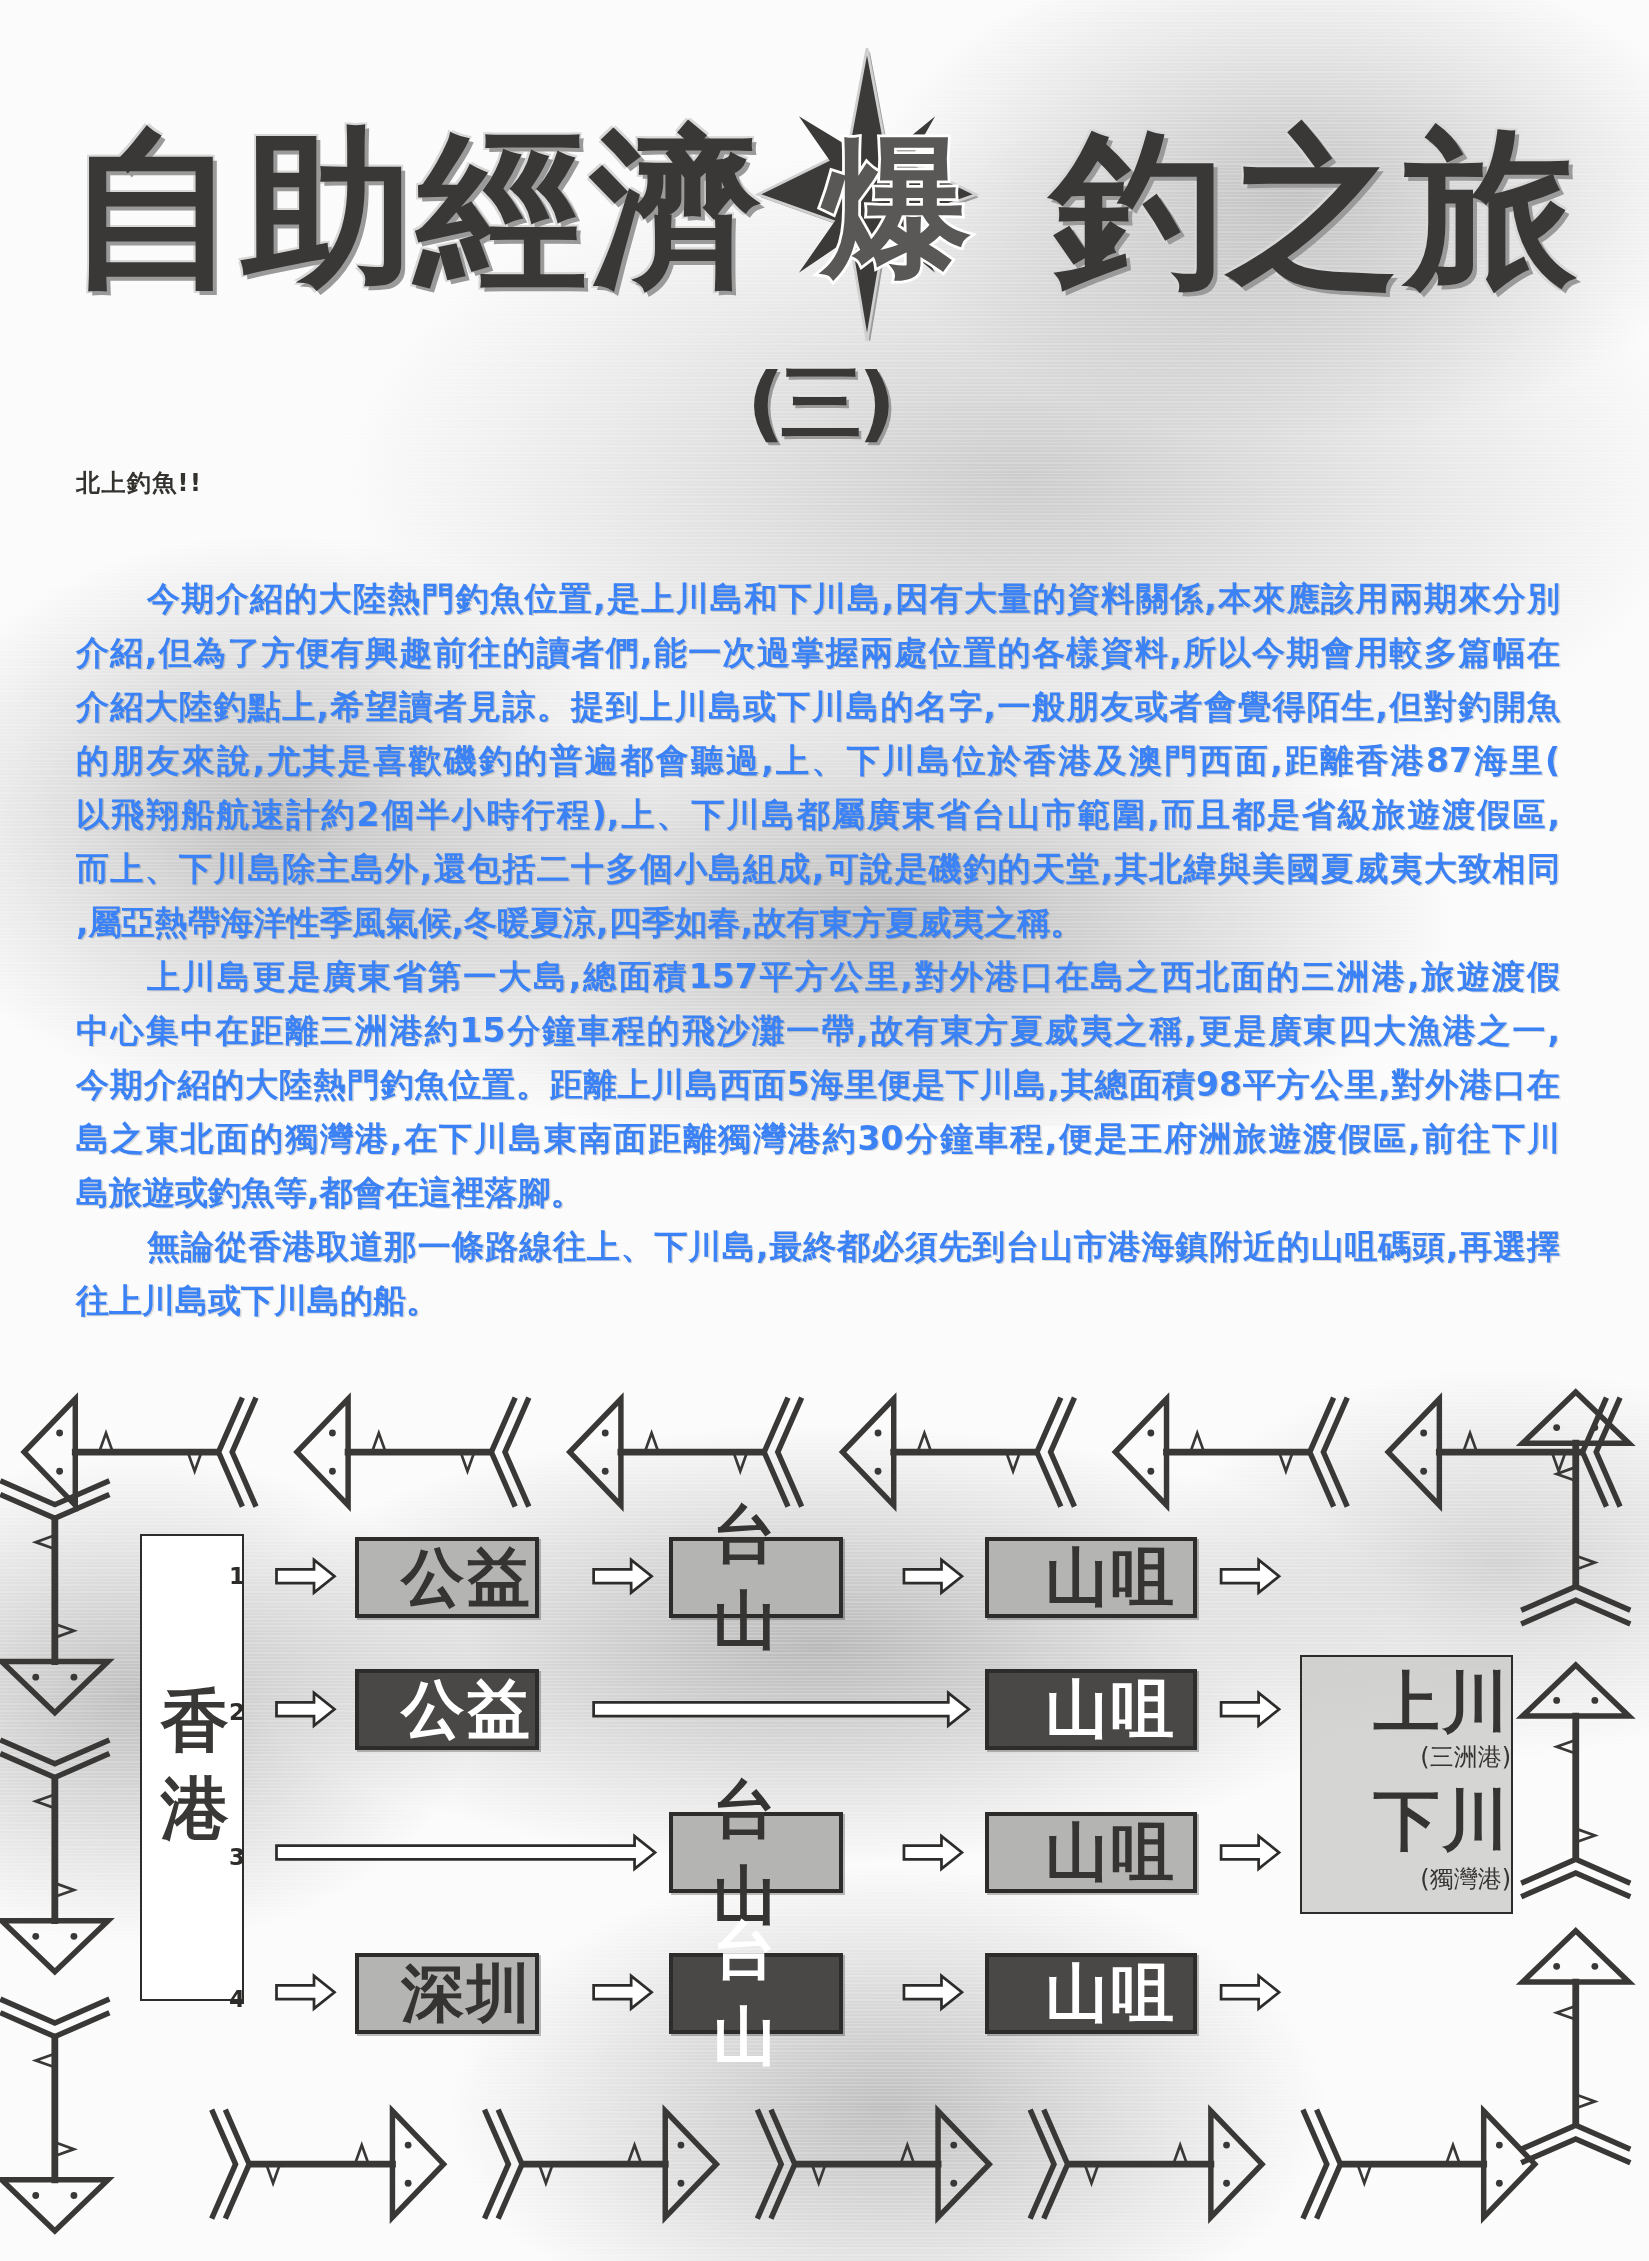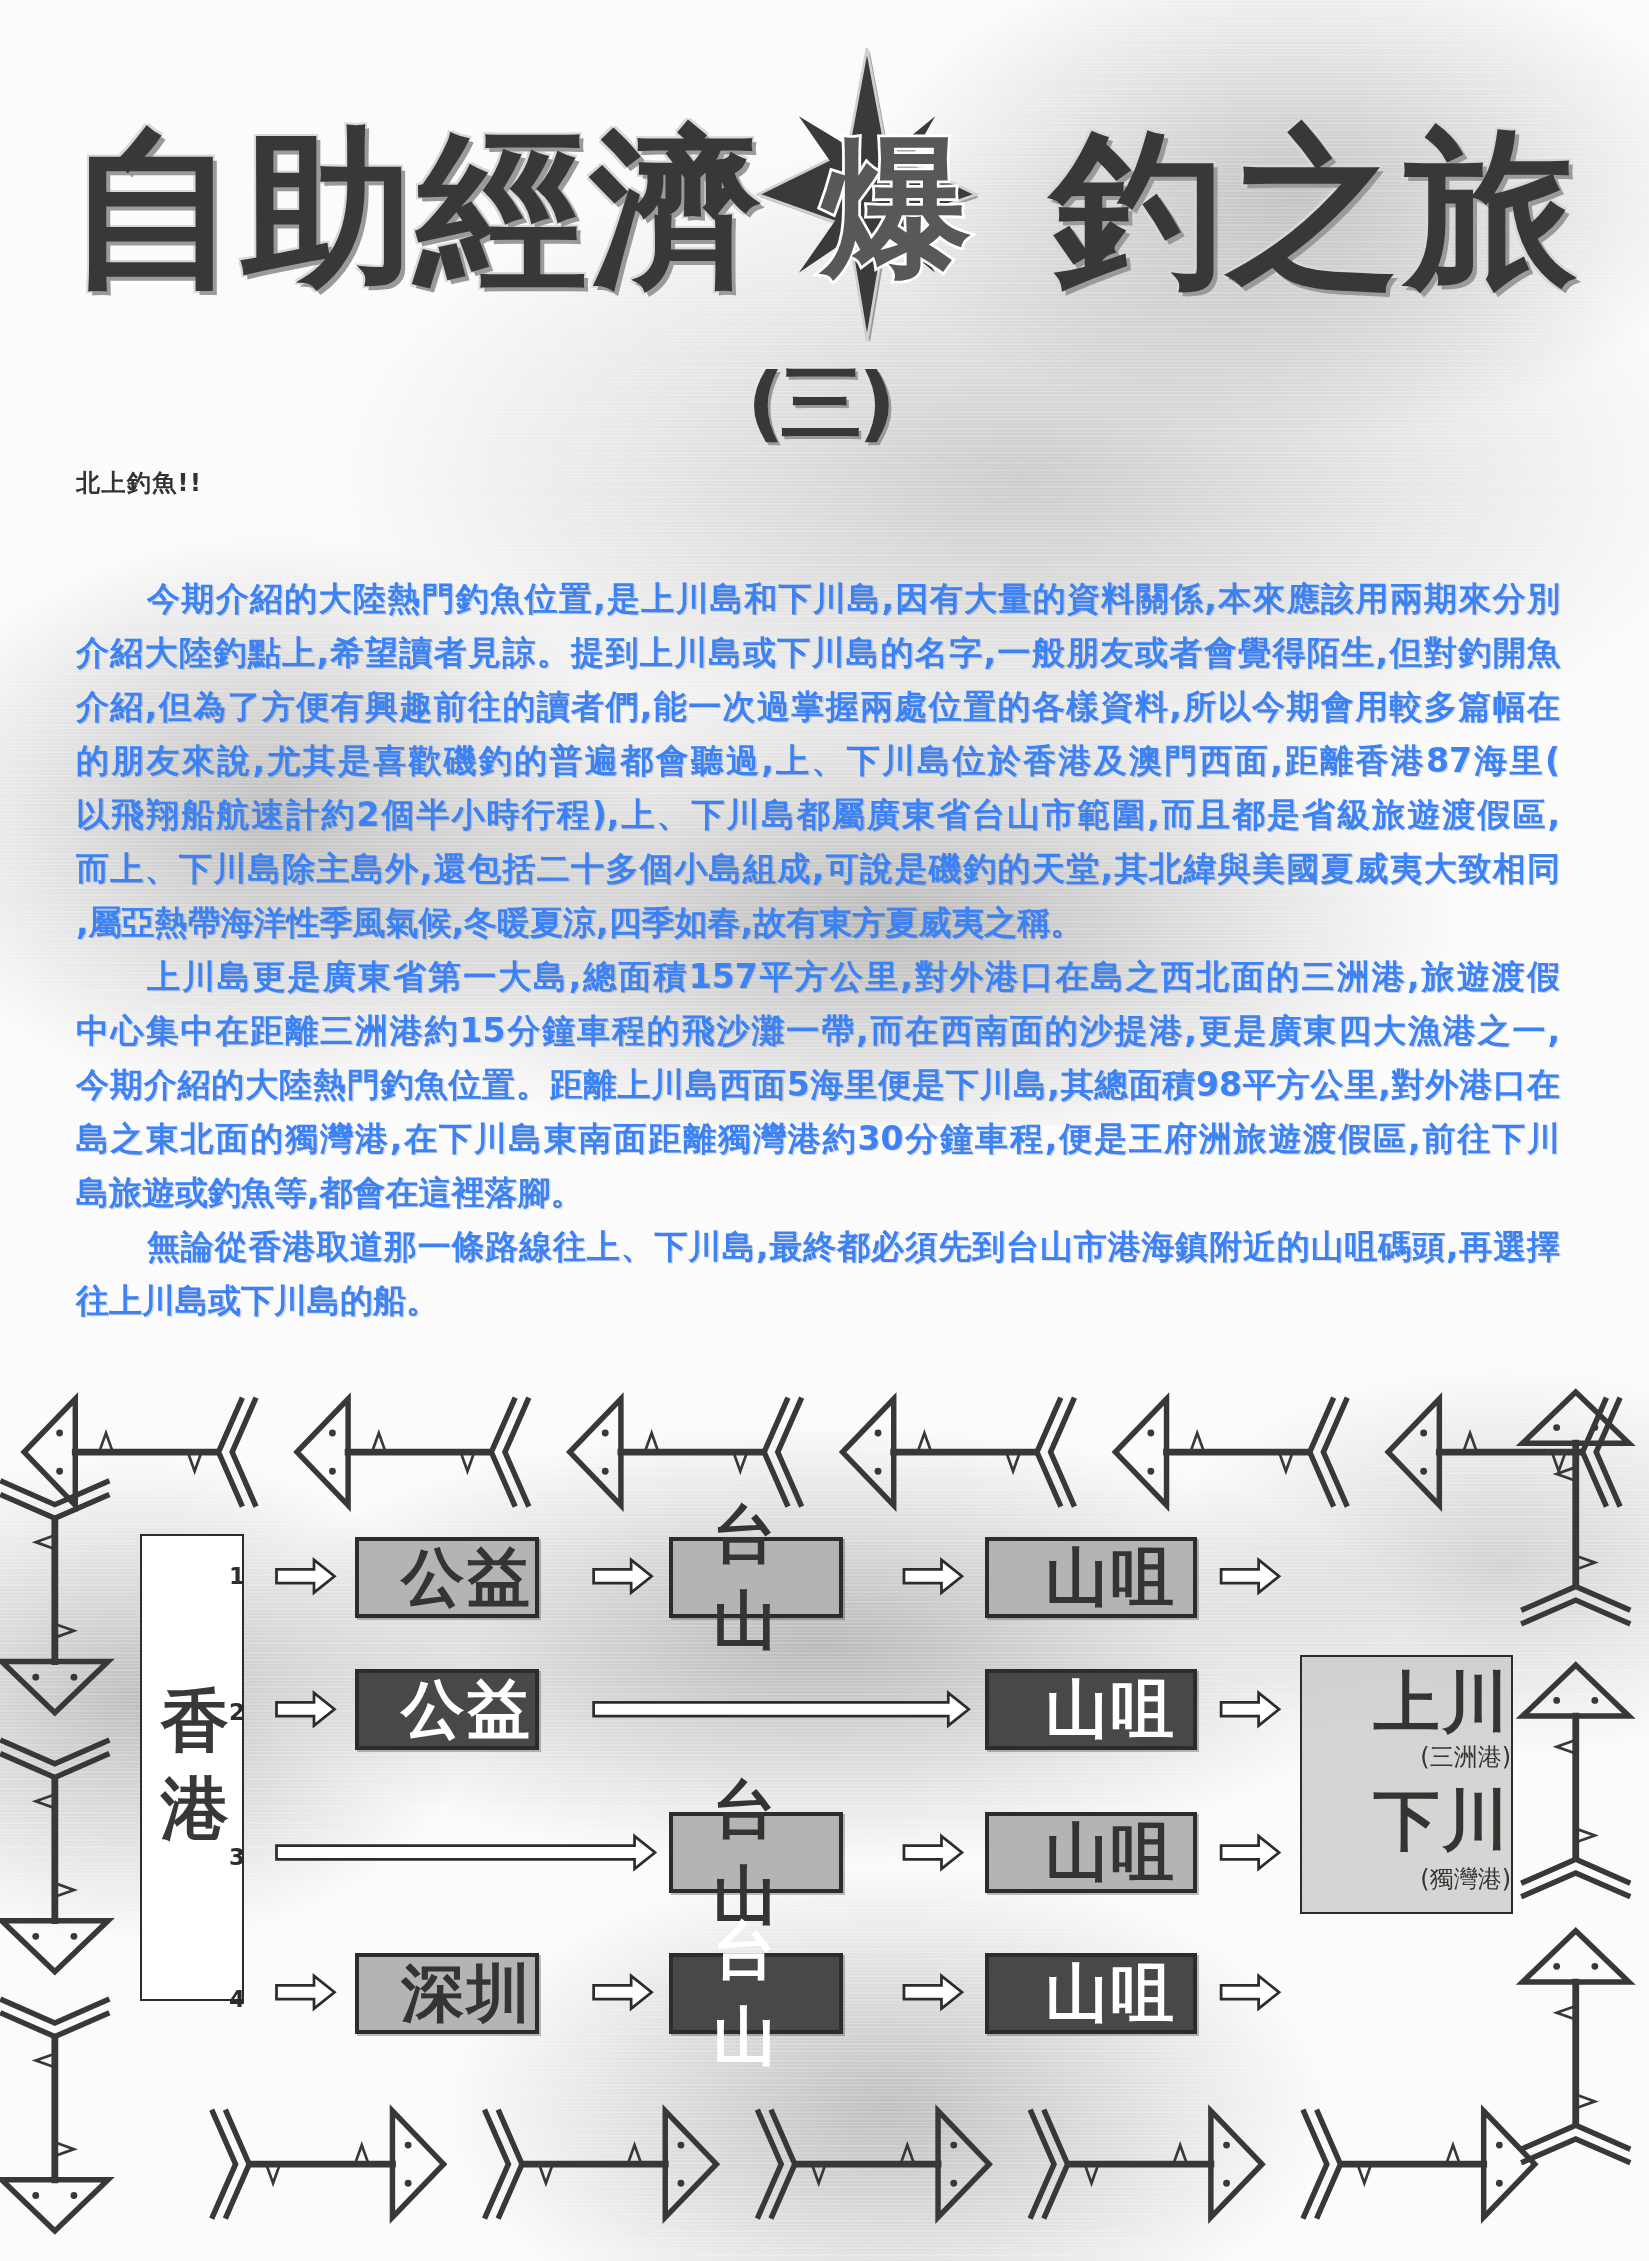--- a/index.html
+++ b/index.html
@@ -116,28 +116,28 @@
   <polygon points="70,100 185,170 270,100 205,215 270,330 180,255 70,330 150,215" fill="#3c3a38"></polygon>
 </svg>
 <span class="star-char">爆</span>
 
 <div class="subtitle">(三)</div>
 
 <div class="heading">北上釣魚!!</div>
 
 <div class="body-text">
   <div class="line indent">今期介紹的大陸熱門釣魚位置,是上川島和下川島,因有大量的資料關係,本來應該用兩期來分別</div>
+  <div class="line">介紹,但為了方便有興趣前往的讀者們,能一次過掌握兩處位置的各樣資料,所以今期會用較多篇幅在</div>
   <div class="line">介紹大陸釣點上,希望讀者見諒。提到上川島或下川島的名字,一般朋友或者會覺得陌生,但對釣開魚</div>
-  <div class="line">介紹,但為了方便有興趣前往的讀者們,能一次過掌握兩處位置的各樣資料,所以今期會用較多篇幅在</div>
   <div class="line">的朋友來說,尤其是喜歡磯釣的普遍都會聽過,上、下川島位於香港及澳門西面,距離香港87海里(</div>
   <div class="line">以飛翔船航速計約2個半小時行程),上、下川島都屬廣東省台山市範圍,而且都是省級旅遊渡假區,</div>
   <div class="line">而上、下川島除主島外,還包括二十多個小島組成,可說是磯釣的天堂,其北緯與美國夏威夷大致相同</div>
   <div class="line last">,屬亞熱帶海洋性季風氣候,冬暖夏涼,四季如春,故有東方夏威夷之稱。</div>
   <div class="line indent">上川島更是廣東省第一大島,總面積157平方公里,對外港口在島之西北面的三洲港,旅遊渡假</div>
-  <div class="line">中心集中在距離三洲港約15分鐘車程的飛沙灘一帶,而在西南面的沙提港,更是廣東四大漁港之一,</div>
+  <div class="line">中心集中在距離三洲港約15分鐘車程的飛沙灘一帶,故有東方夏威夷之稱,更是廣東四大漁港之一,</div>
   <div class="line">今期介紹的大陸熱門釣魚位置。距離上川島西面5海里便是下川島,其總面積98平方公里,對外港口在</div>
   <div class="line">島之東北面的獨灣港,在下川島東南面距離獨灣港約30分鐘車程,便是王府洲旅遊渡假區,前往下川</div>
   <div class="line last">島旅遊或釣魚等,都會在這裡落腳。</div>
   <div class="line indent">無論從香港取道那一條路線往上、下川島,最終都必須先到台山市港海鎮附近的山咀碼頭,再選擇</div>
   <div class="line last">往上川島或下川島的船。</div>
 </div>
 
 <div class="diagram">
 
   <svg class="fish-border" viewBox="0 0 2417 1324">

